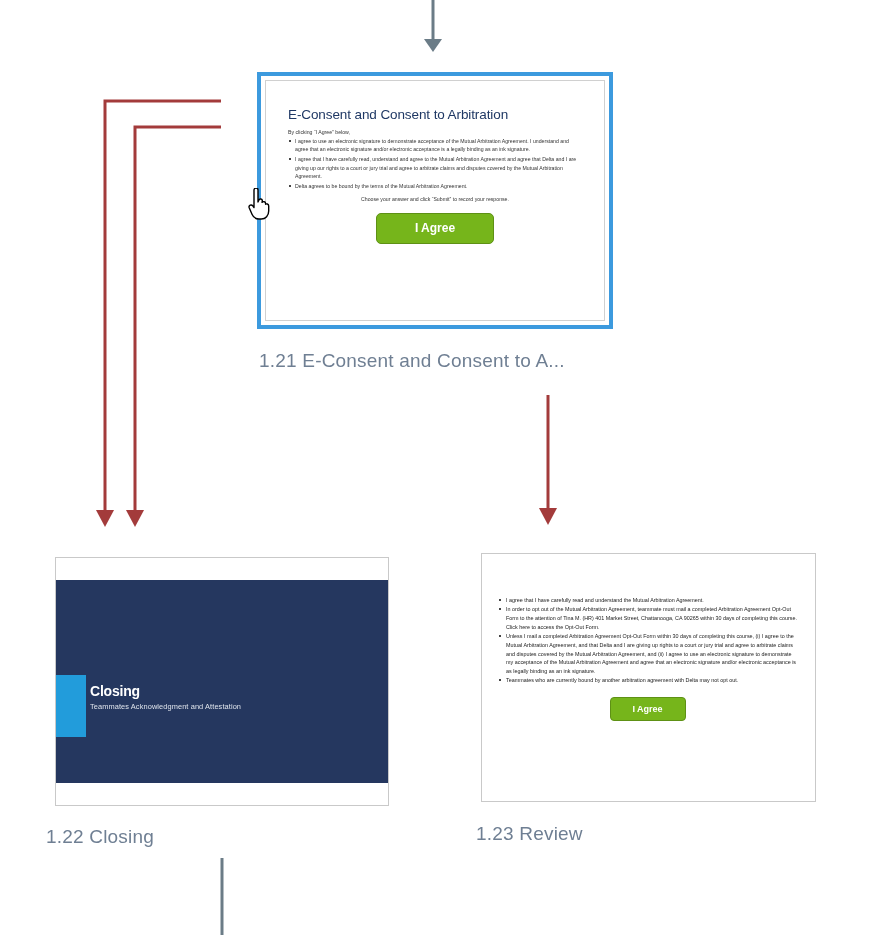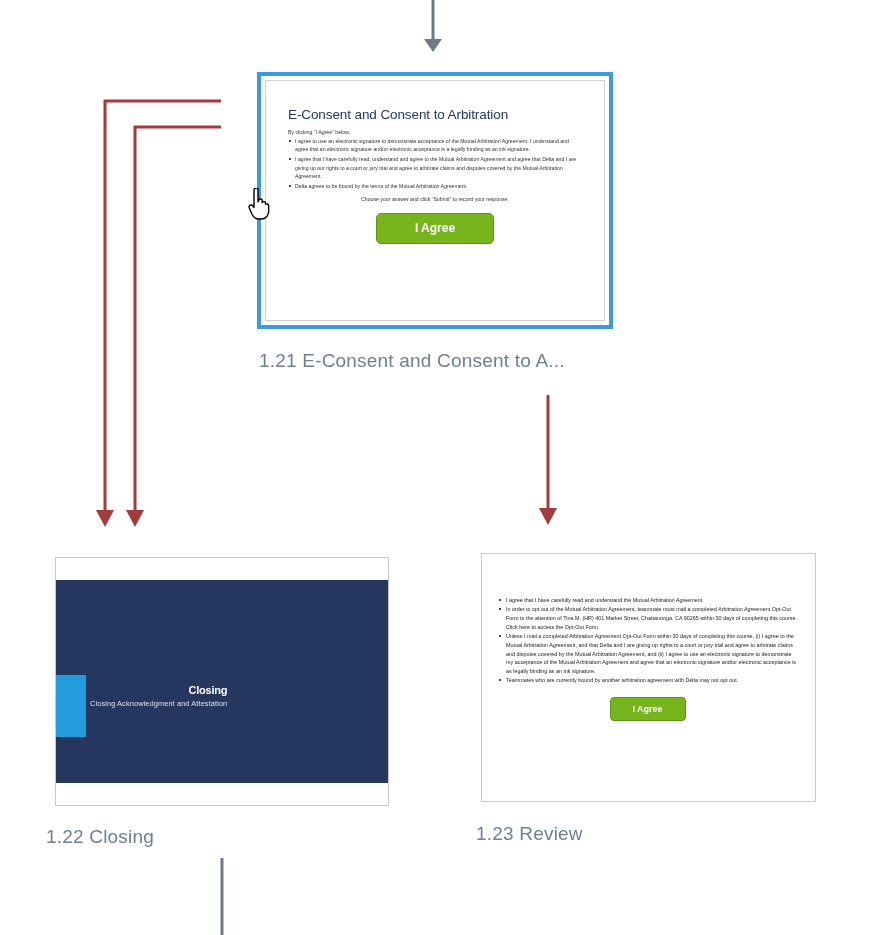--- a/index.html
+++ b/index.html
@@ -180,24 +180,23 @@
     background: #229cdb;
   }
   .s22-text {
     position: absolute;
     left: 34px;
     top: 104px;
   }
   .s22-title {
     color: #ffffff;
     font-weight: bold;
-    font-size: 11px;
+    font-size: 14px;
     letter-spacing: -0.2px;
     line-height: 1.1;
-    text-align: right;
   }
   .s22-sub {
     color: #dfe4ec;
     font-size: 7.4px;
     margin-top: 3px;
     letter-spacing: .1px;
   }
 
   
   .s23 {
@@ -312,21 +311,21 @@
 
   <div class="caption" style="left:259px; top:350px;">1.21 E-Consent and Consent to A...</div>
 
   <div class="node" style="left:55px; top:557px; width:334px; height:249px;">
     <div class="thumb-frame">
       <div class="s22">
         <div class="s22-band">
           <div class="s22-accent"></div>
           <div class="s22-text">
             <div class="s22-title">Closing</div>
-            <div class="s22-sub">Closing Acknowledgment and Attestation</div>
+            <div class="s22-sub">Teammates Acknowledgment and Attestation</div>
           </div>
         </div>
       </div>
     </div>
   </div>
 
   <div class="caption" style="left:46px; top:826px;text-align:right;">1.22 Closing</div>
 
   <div class="node" style="left:481px; top:553px; width:335px; height:249px;">
     <div class="thumb-frame">

